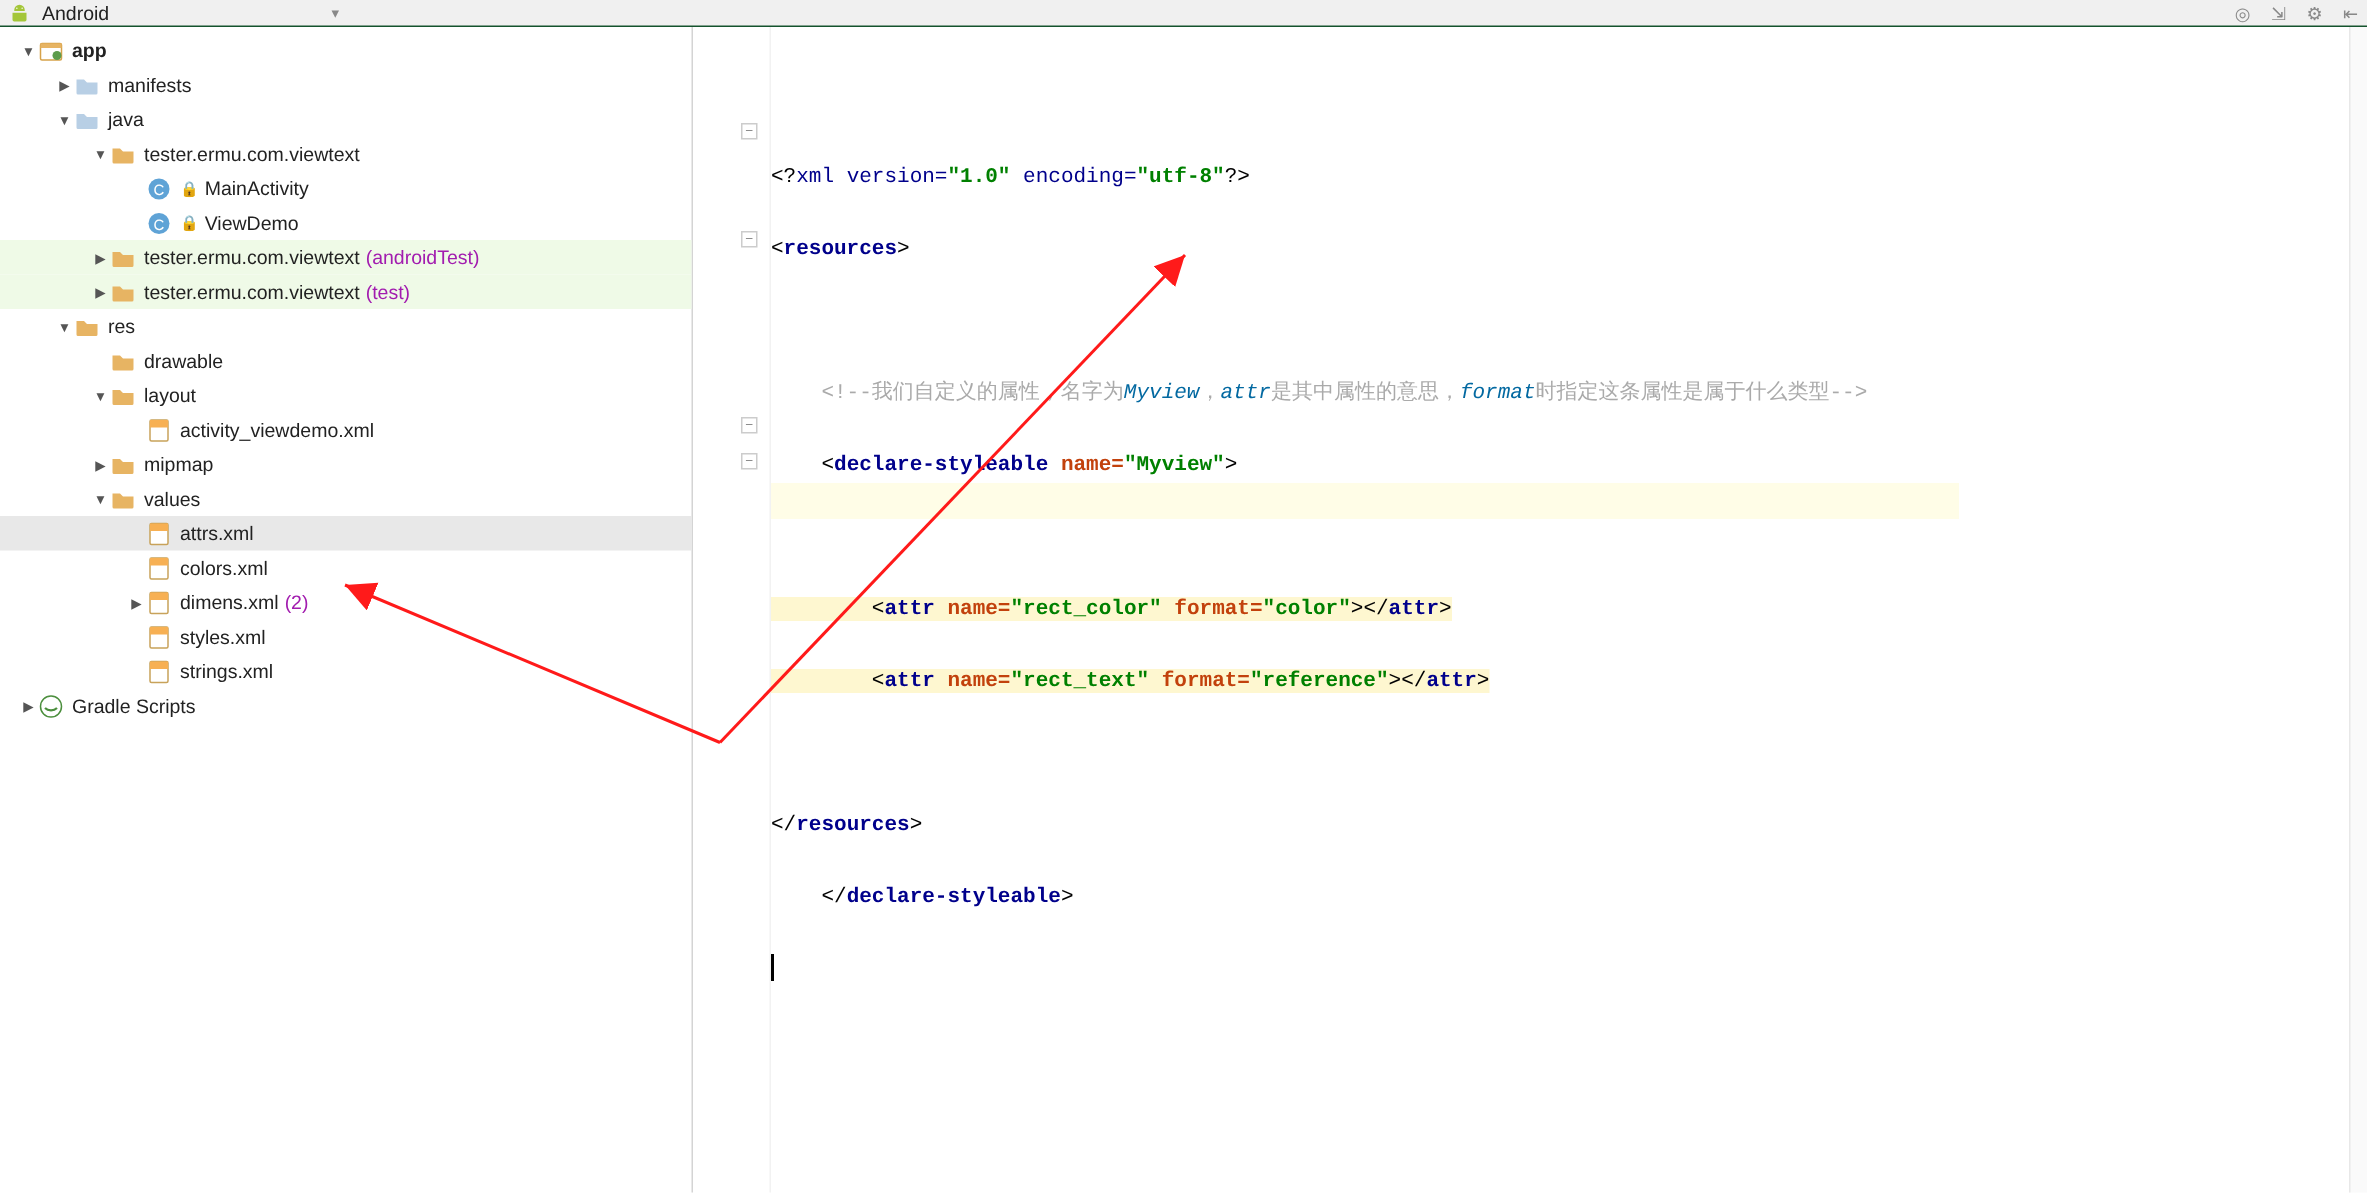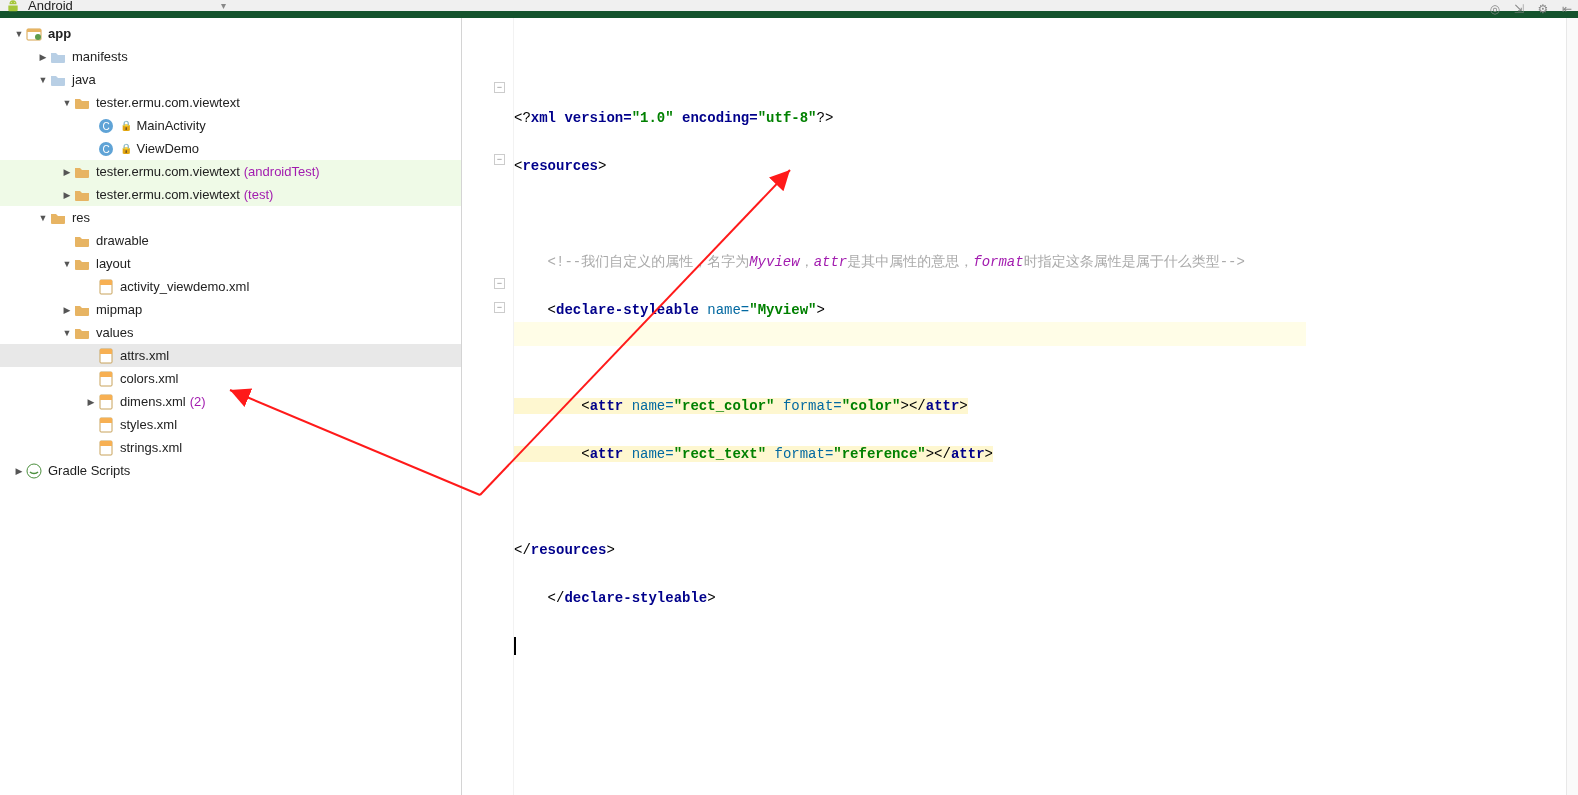--- a/index.html
+++ b/index.html
@@ -9,21 +9,21 @@
     color: #333;
     background: #fff;
     width: 1578px;
     height: 795px;
     overflow: hidden;
     position: relative;
   }
   .toolbar {
     height: 18px;
     background: #f0f0f0;
-    border-bottom: 7px solid #14532d;
+    border-bottom: 1px solid #14532d;
     display: flex;
     align-items: center;
     padding: 0 6px;
     position: relative;
   }
   .android-icon {
     width: 14px; height: 14px;
     display: inline-block;
     margin-right: 4px;
   }
@@ -141,25 +141,25 @@
   .cursor-line-hl {
     position:absolute;
     left:0; right:0;
     height:24px;
     top: calc(40px + 24px*11);
     background:#fffde7;
     z-index:0;
   }
   .code-line { position:relative; z-index:1; padding-left:0; }
   .c-punct { color:#000; }
-  .c-kw { color:#00008b; font-weight:bold; }
-  .c-attr { color:#0369a1; font-weight:normal; }
+  .c-kw { color:#00008b; font-weight:normal; }
+  .c-attr { color:#c2410c; font-weight:bold; }
   .c-str { color:#008000; font-weight:bold; }
   .c-cmt { color:#aaa; }
-  .c-cmt-it { color:#a21caf; font-style:italic;text-align:right; }
+  .c-cmt-it { color:#0369a1; font-style:italic;text-align:right; }
   .c-tag { color:#00008b; font-weight:bold; }
   .hl-span { background:#fef7d0; }
   .caret {
     display:inline-block;
     width:2px; height:18px;
     background:#000;
     vertical-align:middle;
   }
 
   

